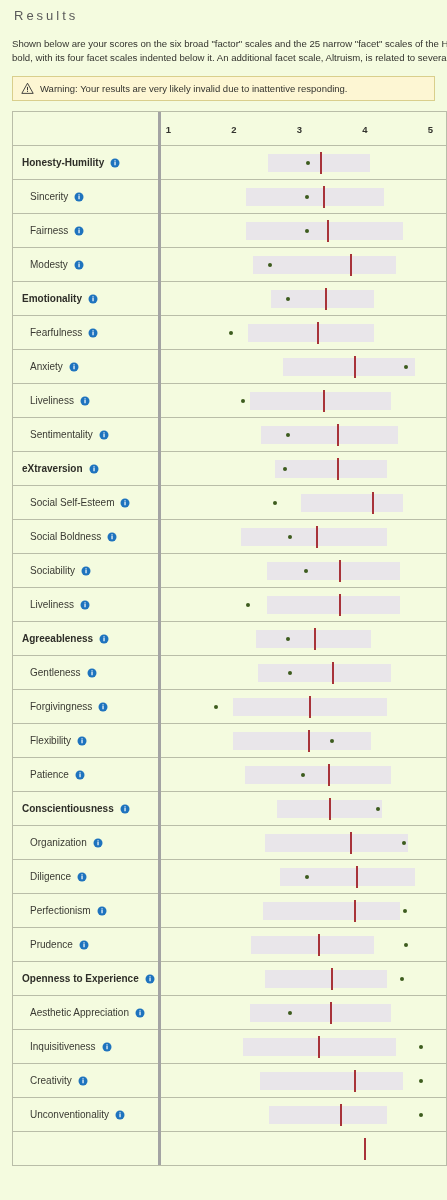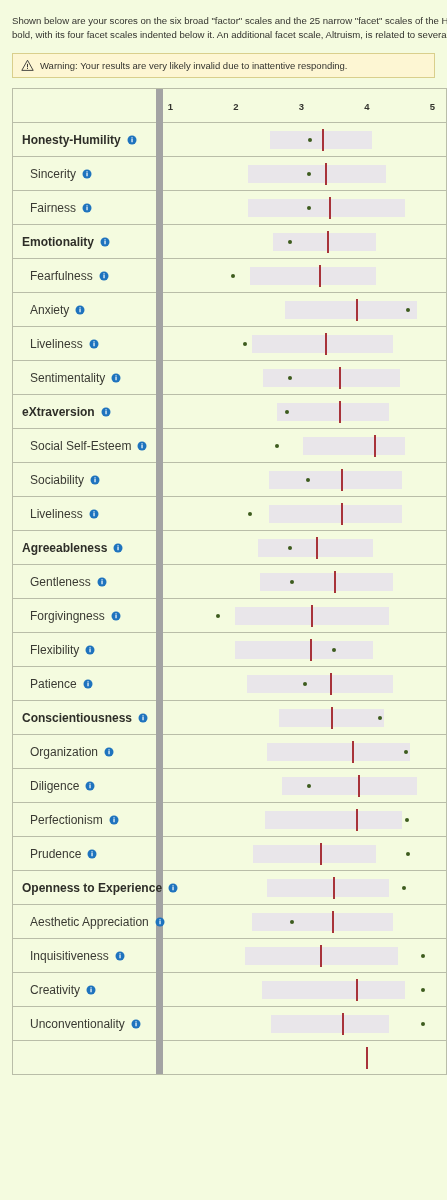--- a/index.html
+++ b/index.html
@@ -47,22 +47,22 @@
   .lg-band{width:13px;height:13px;background:#e9e6ea;margin:0 9px 0 12px;flex:none;}
 
   table.scales{border-collapse:collapse;width:100%;table-layout:fixed;}
   table.scales td{
     border-top:1px solid #b9bda8;
     height:33px; padding:0; vertical-align:middle;
   }
   table.scales tr:first-child td{border-top:none;}
   td.lbl{
     width:146px; box-sizing:border-box;
-    border-right:7px solid #a3a3a3;
-    padding-left:10px; font-size:12px; color:#3a3a33;
+    border-right:3px solid #a3a3a3;
+    padding-left:10px; font-size:10px; color:#3a3a33;
     white-space:nowrap;
   }
   td.lbl.factor{font-weight:bold;padding-left:9px;color:#2e2e28;}
   td.lbl.facet{padding-left:17px;}
   .lbl-wrap{display:flex;align-items:center;}
   .info-icon{width:10px;height:10px;margin-left:6px;flex:none;display:block;}
   .axis-row{position:relative;height:26px;}
   .axis-row .tick{
     position:absolute; top:50%; transform:translate(-50%,-50%);
     font-size:9.5px; font-weight:bold; color:#33332e;
@@ -71,20 +71,21 @@
   td.plot{position:relative;padding:0;}
   .band{position:absolute;top:50%;transform:translateY(-50%);height:18px;background:#e9e6ea;}
   .median{position:absolute;top:50%;transform:translate(-50%,-50%);width:2px;height:22px;background:#a8333a;}
   .score{position:absolute;top:50%;transform:translate(-50%,-50%);width:4px;height:4px;border-radius:50%;background:#3d5c1e;}
 </style>
 </head>
 <body>
 
 <div class="page">
 
+  <h1 class="results-title">Results</h1>
 
   <div class="intro">
     <div>Shown below are your scores on the six broad "factor" scales and the 25 narrow "facet" scales of the HEXACO-PI-R</div>
     <div>bold, with its four facet scales indented below it. An additional facet scale, Altruism, is related to several factors and</div>
   </div>
 
   <div class="warning">
     <svg class="warn-icon" viewBox="0 0 16 16">
       <path d="M8 1.5 L15 14 L1 14 Z" fill="none" stroke="#333" stroke-width="1.1"></path>
       <rect x="7.4" y="6" width="1.2" height="4.2" fill="#333"></rect>
@@ -155,20 +156,37 @@
                 </svg>
               </span>
             </td>
             <td class="plot">
               <div class="band" style="left:85.3px;width:157.2px"></div>
               <div class="median" style="left:167.2px"></div>
               <div class="score" style="left:146.2px"></div>
             </td>
           </tr>
           <tr>
+            <td class="lbl facet">
+              <span class="lbl-wrap">
+                <span>Modesty</span>
+                <svg class="info-icon" viewBox="0 0 16 16">
+                  <circle cx="8" cy="8" r="7.2" fill="#1e73be"></circle>
+                  <rect x="7.1" y="6.4" width="1.9" height="5.2" fill="#fff"></rect>
+                  <rect x="7.1" y="3.7" width="1.9" height="1.9" fill="#fff"></rect>
+                </svg>
+              </span>
+            </td>
+            <td class="plot">
+              <div class="band" style="left:92.5px;width:142.8px"></div>
+              <div class="median" style="left:190.1px"></div>
+              <div class="score" style="left:109.5px"></div>
+            </td>
+          </tr>
+          <tr>
             <td class="lbl factor">
               <span class="lbl-wrap">
                 <span>Emotionality</span>
                 <svg class="info-icon" viewBox="0 0 16 16">
                   <circle cx="8" cy="8" r="7.2" fill="#1e73be"></circle>
                   <rect x="7.1" y="6.4" width="1.9" height="5.2" fill="#fff"></rect>
                   <rect x="7.1" y="3.7" width="1.9" height="1.9" fill="#fff"></rect>
                 </svg>
               </span>
             </td>
@@ -276,20 +294,37 @@
             </td>
             <td class="plot">
               <div class="band" style="left:140.3px;width:102.2px"></div>
               <div class="median" style="left:212.4px"></div>
               <div class="score" style="left:114.1px"></div>
             </td>
           </tr>
           <tr>
             <td class="lbl facet">
               <span class="lbl-wrap">
+                <span>Social Boldness</span>
+                <svg class="info-icon" viewBox="0 0 16 16">
+                  <circle cx="8" cy="8" r="7.2" fill="#1e73be"></circle>
+                  <rect x="7.1" y="6.4" width="1.9" height="5.2" fill="#fff"></rect>
+                  <rect x="7.1" y="3.7" width="1.9" height="1.9" fill="#fff"></rect>
+                </svg>
+              </span>
+            </td>
+            <td class="plot">
+              <div class="band" style="left:80.1px;width:146.1px"></div>
+              <div class="median" style="left:156.0px"></div>
+              <div class="score" style="left:129.2px"></div>
+            </td>
+          </tr>
+          <tr>
+            <td class="lbl facet">
+              <span class="lbl-wrap">
                 <span>Sociability</span>
                 <svg class="info-icon" viewBox="0 0 16 16">
                   <circle cx="8" cy="8" r="7.2" fill="#1e73be"></circle>
                   <rect x="7.1" y="6.4" width="1.9" height="5.2" fill="#fff"></rect>
                   <rect x="7.1" y="3.7" width="1.9" height="1.9" fill="#fff"></rect>
                 </svg>
               </span>
             </td>
             <td class="plot">
               <div class="band" style="left:106.9px;width:133.0px"></div>

